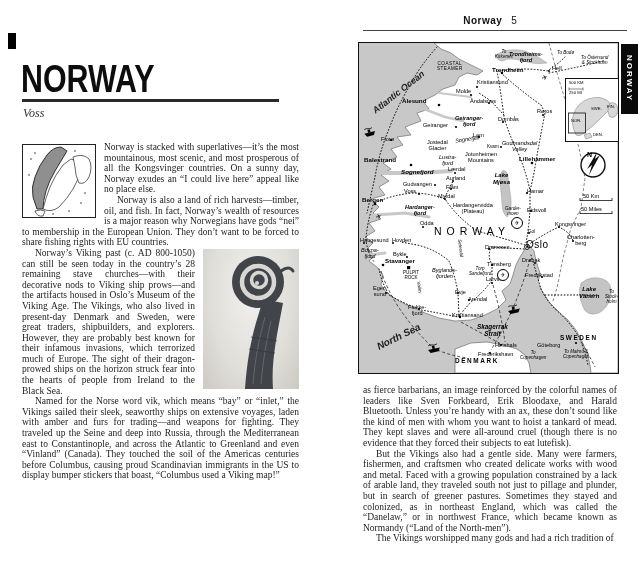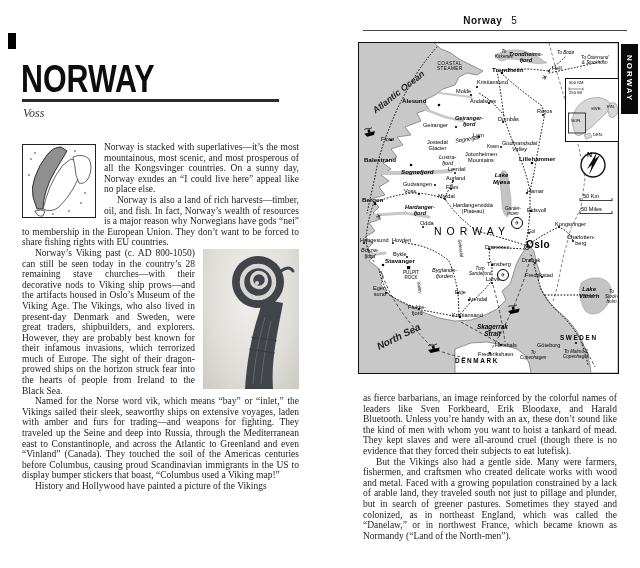--- a/index.html
+++ b/index.html
@@ -31,30 +31,30 @@
   #map{position:absolute;left:358px;top:42px;width:259px;height:330px;border:1px solid #111;
        background:#c8c8c8;overflow:hidden}
   #map svg.base{position:absolute;left:0;top:0}
   #map-title{position:absolute;left:2px;top:3px;background:#000;color:#fff;font-weight:bold;
        font-size:12px;letter-spacing:2.2px;line-height:19px;height:19px;padding:0 9px 0 7px;z-index:5}
   .ml{position:absolute;font-size:5.6px;line-height:1.12;color:#000;white-space:pre-line;
       text-align:center;z-index:4}
   .b{font-weight:bold}.i{font-style:italic}
   .t{font-size:4.6px}.w6{font-size:6.2px}
   .caps{letter-spacing:1.6px;font-size:6.4px;font-weight:bold}
-  .oslo{font-size:10px;font-weight:bold;letter-spacing:.5px}
+  .oslo{font-size:10px;font-weight:normal;letter-spacing:.5px}
   .nor{font-size:10.5px;letter-spacing:5px}
   .ocean{font-size:9px;font-weight:bold;font-style:italic;color:#222}
   .plane{position:absolute;font-size:7px;z-index:4;transform:rotate(-18deg)}
   .plane.circ{border:1px solid #000;border-radius:50%;width:10px;height:10px;line-height:10px;
       text-align:center;font-size:6px;transform:none;background:#fff}
   #inset{position:absolute;left:206px;top:35px;width:54px;height:62px;background:#fff;
       border:1px solid #111;z-index:4}
   #inset .ml{font-size:4.2px}
-  #right-body{position:absolute;left:363px;top:393px;width:254px}
+  #right-body{position:absolute;left:363px;top:385px;width:254px}
 </style>
 </head>
 <body>
 
 <div id="edge-mark"></div>
 <div id="chapter-title">NORWAY</div>
 <div id="title-rule"></div>
 <div id="chapter-subtitle">Voss</div>
 
 <div id="left-body" class="bodytext">
@@ -87,21 +87,20 @@
       <circle cx="56" cy="31" r="7.5" fill="none" stroke="#d9d7d3" stroke-width="3.5"></circle>
       <circle cx="54" cy="34" r="2" fill="#d9d7d3"></circle>
       <path d="M78,22 Q86,16 90,22" stroke="#41454a" stroke-width="3" fill="none" stroke-linecap="round"></path>
       <path d="M50,135 C52,110 56,90 62,68" stroke="#6b7076" stroke-width="0.8" fill="none"></path>
       <path d="M58,135 C60,112 63,94 68,72" stroke="#6b7076" stroke-width="0.8" fill="none"></path>
       <path d="M46,100 L72,104 M48,88 L74,92" stroke="#33373b" stroke-width="0.7"></path>
     </svg>
   </div>
   <p>Norway’s Viking past (c. AD 800-1050) can still be seen today in the country’s 28 remaining stave churches—with their decorative nods to Viking ship prows—and the artifacts housed in Oslo’s Museum of the Viking Age. The Vikings, who also lived in present-day Denmark and Sweden, were great traders, shipbuilders, and explorers. However, they are probably best known for their infamous invasions, which terrorized much of Europe. The sight of their dragon-prowed ships on the horizon struck fear into the hearts of people from Ireland to the Black Sea.</p>
   <p>Named for the Norse word vik, which means “bay” or “inlet,” the Vikings sailed their sleek, seaworthy ships on extensive voyages, laden with amber and furs for trading—and weapons for fighting. They traveled up the Seine and deep into Russia, through the Mediterranean east to Constantinople, and across the Atlantic to Greenland and even “Vinland” (Canada). They touched the soil of the Americas centuries before Columbus, causing proud Scandinavian immigrants in the US to display bumper stickers that boast, “Columbus used a Viking map!”</p>
-  <p>History and Hollywood have painted a picture of the Vikings</p>
 </div>
 
 <div id="running-header">
   <span class="ch">Norway</span><span class="pg">5</span>
 </div>
 <div id="header-rule"></div>
 <div id="side-tab">NORWAY</div>
 
 <div id="map">
   <svg class="base" width="259" height="330" viewBox="0 0 259 330">
@@ -354,13 +353,14 @@
     <div class="ml" style="left:5px;top:40px">NOR.</div>
     <div class="ml" style="left:25px;top:28px">SWE.</div>
     <div class="ml" style="left:41px;top:26px">FIN.</div>
     <div class="ml" style="left:27px;top:54px">DEN.</div>
   </div>
 </div>
 
 <div id="right-body" class="bodytext">
   <p class="noindent">as fierce barbarians, an image reinforced by the colorful names of leaders like Sven Forkbeard, Erik Bloodaxe, and Harald Bluetooth. Unless you’re handy with an ax, these don’t sound like the kind of men with whom you want to hoist a tankard of mead. They kept slaves and were all-around cruel (though there is no evidence that they forced their subjects to eat lutefisk).</p>
   <p>But the Vikings also had a gentle side. Many were farmers, fishermen, and craftsmen who created delicate works with wood and metal. Faced with a growing population constrained by a lack of arable land, they traveled south not just to pillage and plunder, but in search of greener pastures. Sometimes they stayed and colonized, as in northeast England, which was called the “Danelaw,” or in northwest France, which became known as Normandy (“Land of the North-men”).</p>
+  <p>The Vikings worshipped many gods and had a rich tradition of</p>
 </div>
 
 </body></html>

